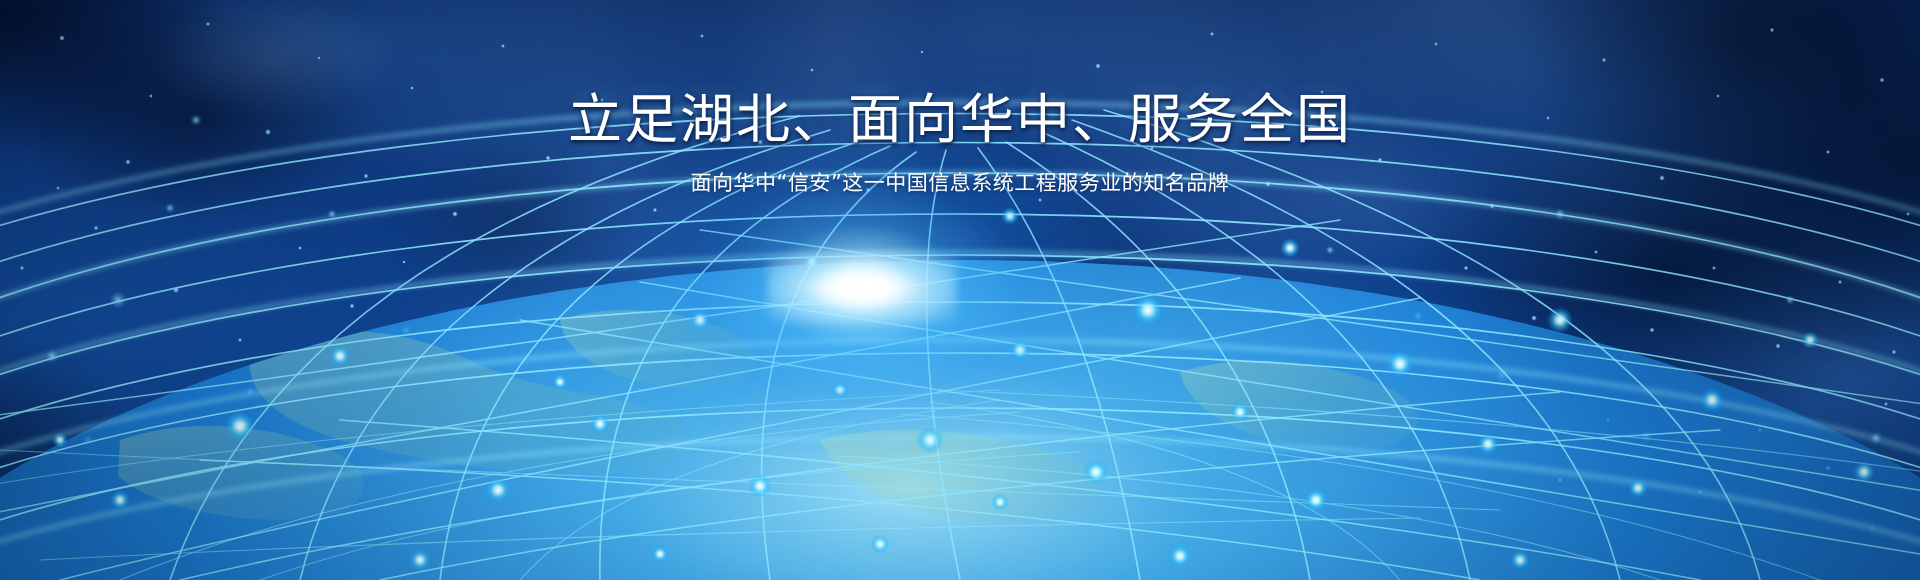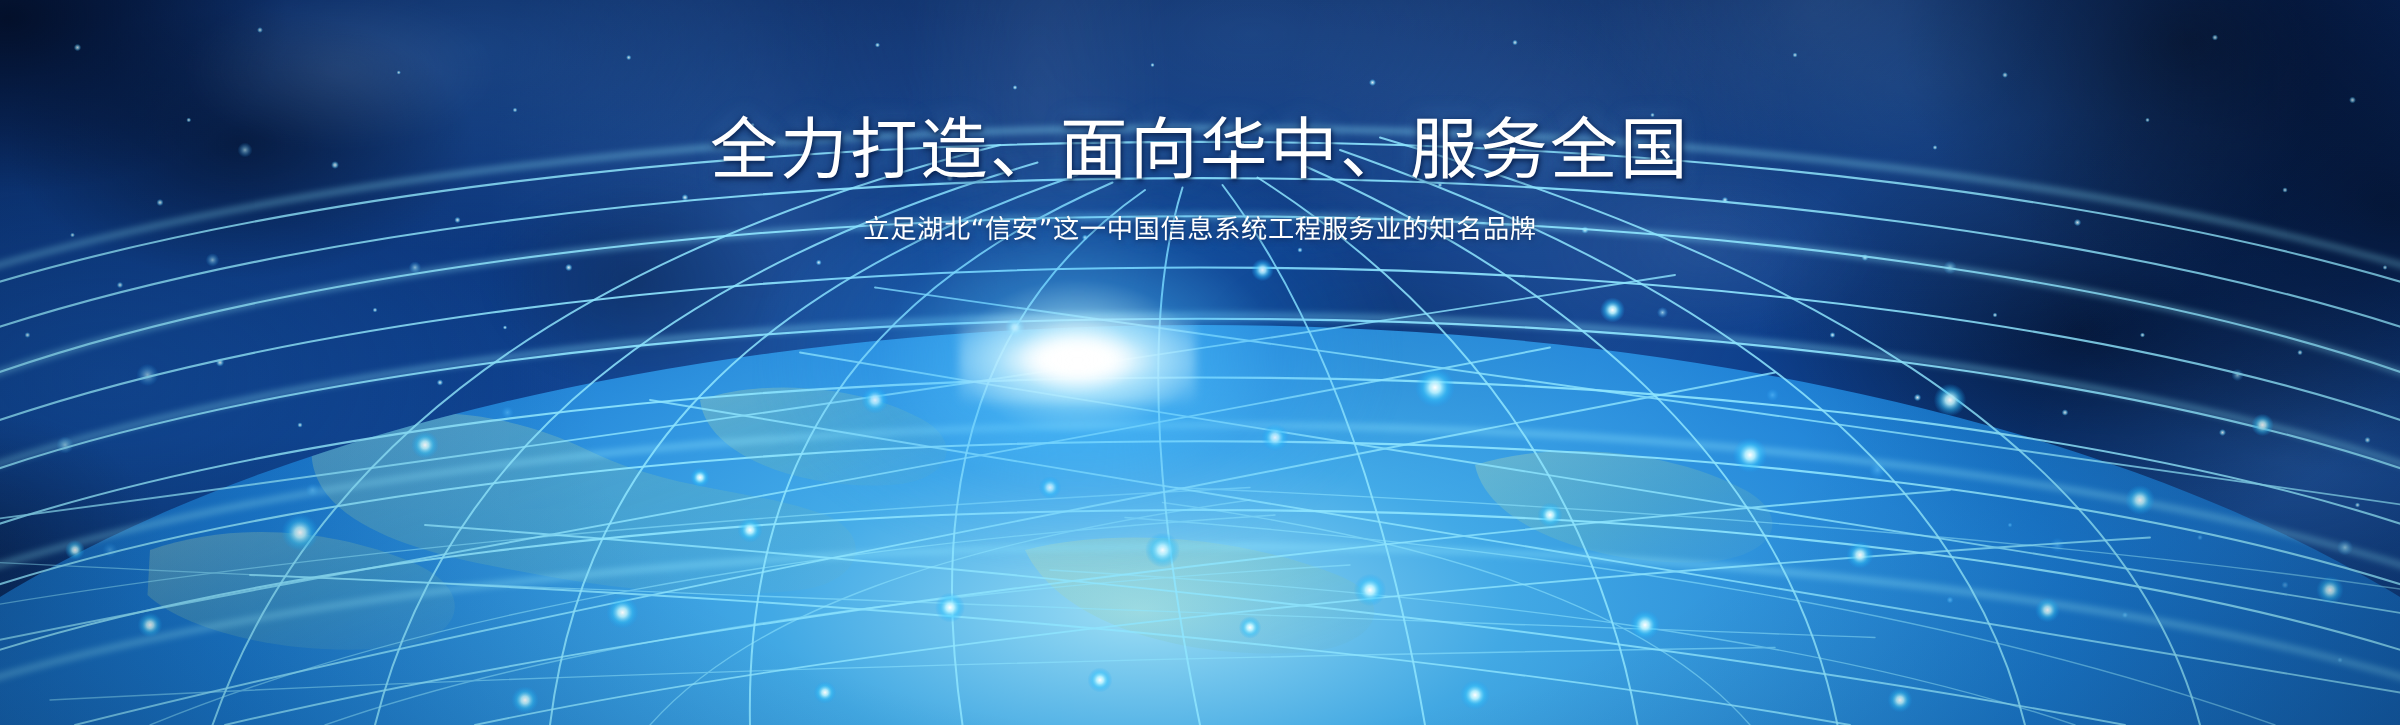--- a/index.html
+++ b/index.html
@@ -427,17 +427,17 @@
       </g>
     </svg>
   </div>
 
   <div class="core-glow"></div>
   <div class="core-glow-hot"></div>
 
   <div class="vignette"></div>
 
   <div class="copy">
-    <h1 class="headline">全力打造、面向华中、服务全国</h1>
-    <p class="subline">立足湖北“信安”这一中国信息系统工程服务业的知名品牌</p>
+    <h1 class="headline">立足湖北、面向华中、服务全国</h1>
+    <p class="subline">面向华中“信安”这一中国信息系统工程服务业的知名品牌</p>
   </div>
 
 </div>
 
 </body></html>

